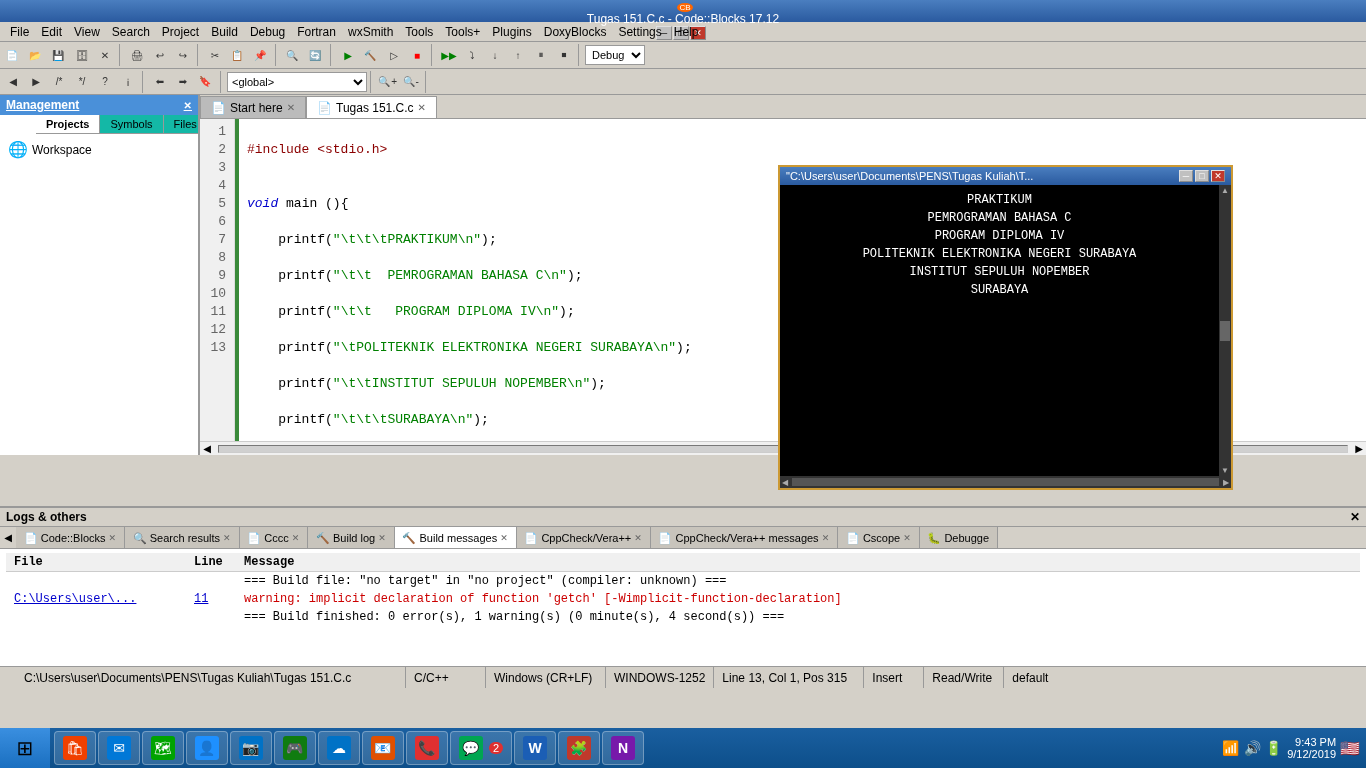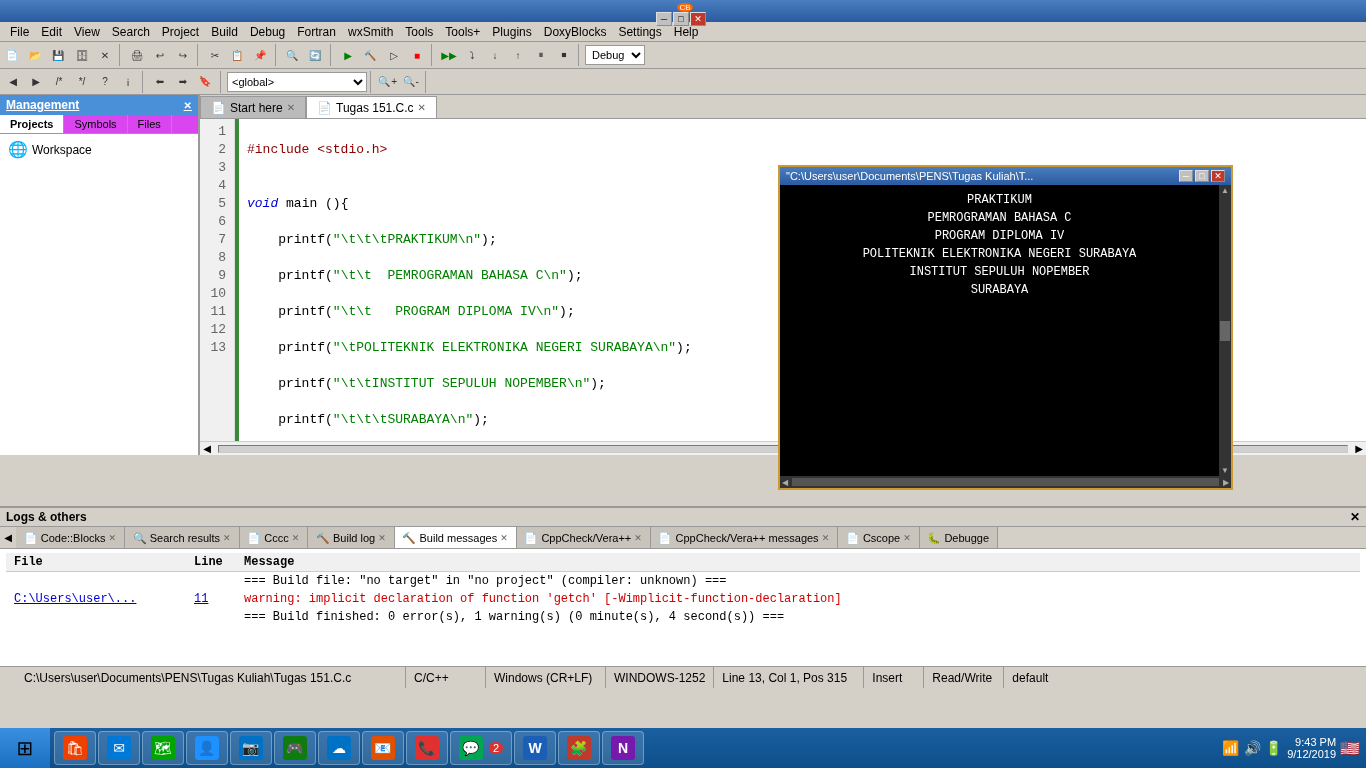--- a/index.html
+++ b/index.html
@@ -102,22 +102,23 @@
       font-size: 12px;
       font-weight: bold;
       display: flex;
       justify-content: space-between;
       align-items: center;
       text-decoration: underline;
     }
     .sidebar-header .close-btn { cursor: pointer; font-size: 10px; }
     .sidebar-tabs {
       display: flex;
-      background: #d946ef;
+      background: #14b8a6;
       border-bottom: 1px solid #999;
+      margin-left: 36px;
     }
     .sidebar-tab {
       padding: 3px 10px;
       font-size: 11px;
       cursor: pointer;
       border-right: 1px solid #999;
     }
     .sidebar-tab.active { background: white; font-weight: bold; }
     .sidebar-content { flex: 1; overflow: auto; padding: 4px; }
     .tree-item {
@@ -427,20 +428,21 @@
       flex-shrink: 0;
     }
   </style>
 </head>
 <body>
 
 <div id="app-window">
 
   <div id="titlebar">
     <div class="logo">CB</div>
+    <span class="title">Tugas 151.C.c - Code::Blocks 17.12</span>
     <div class="win-controls">
       <div class="win-btn">─</div>
       <div class="win-btn">□</div>
       <div class="win-btn close">✕</div>
     </div>
   </div>
 
   <div id="menubar">
     <div class="menu-item">File</div>
     <div class="menu-item">Edit</div>

